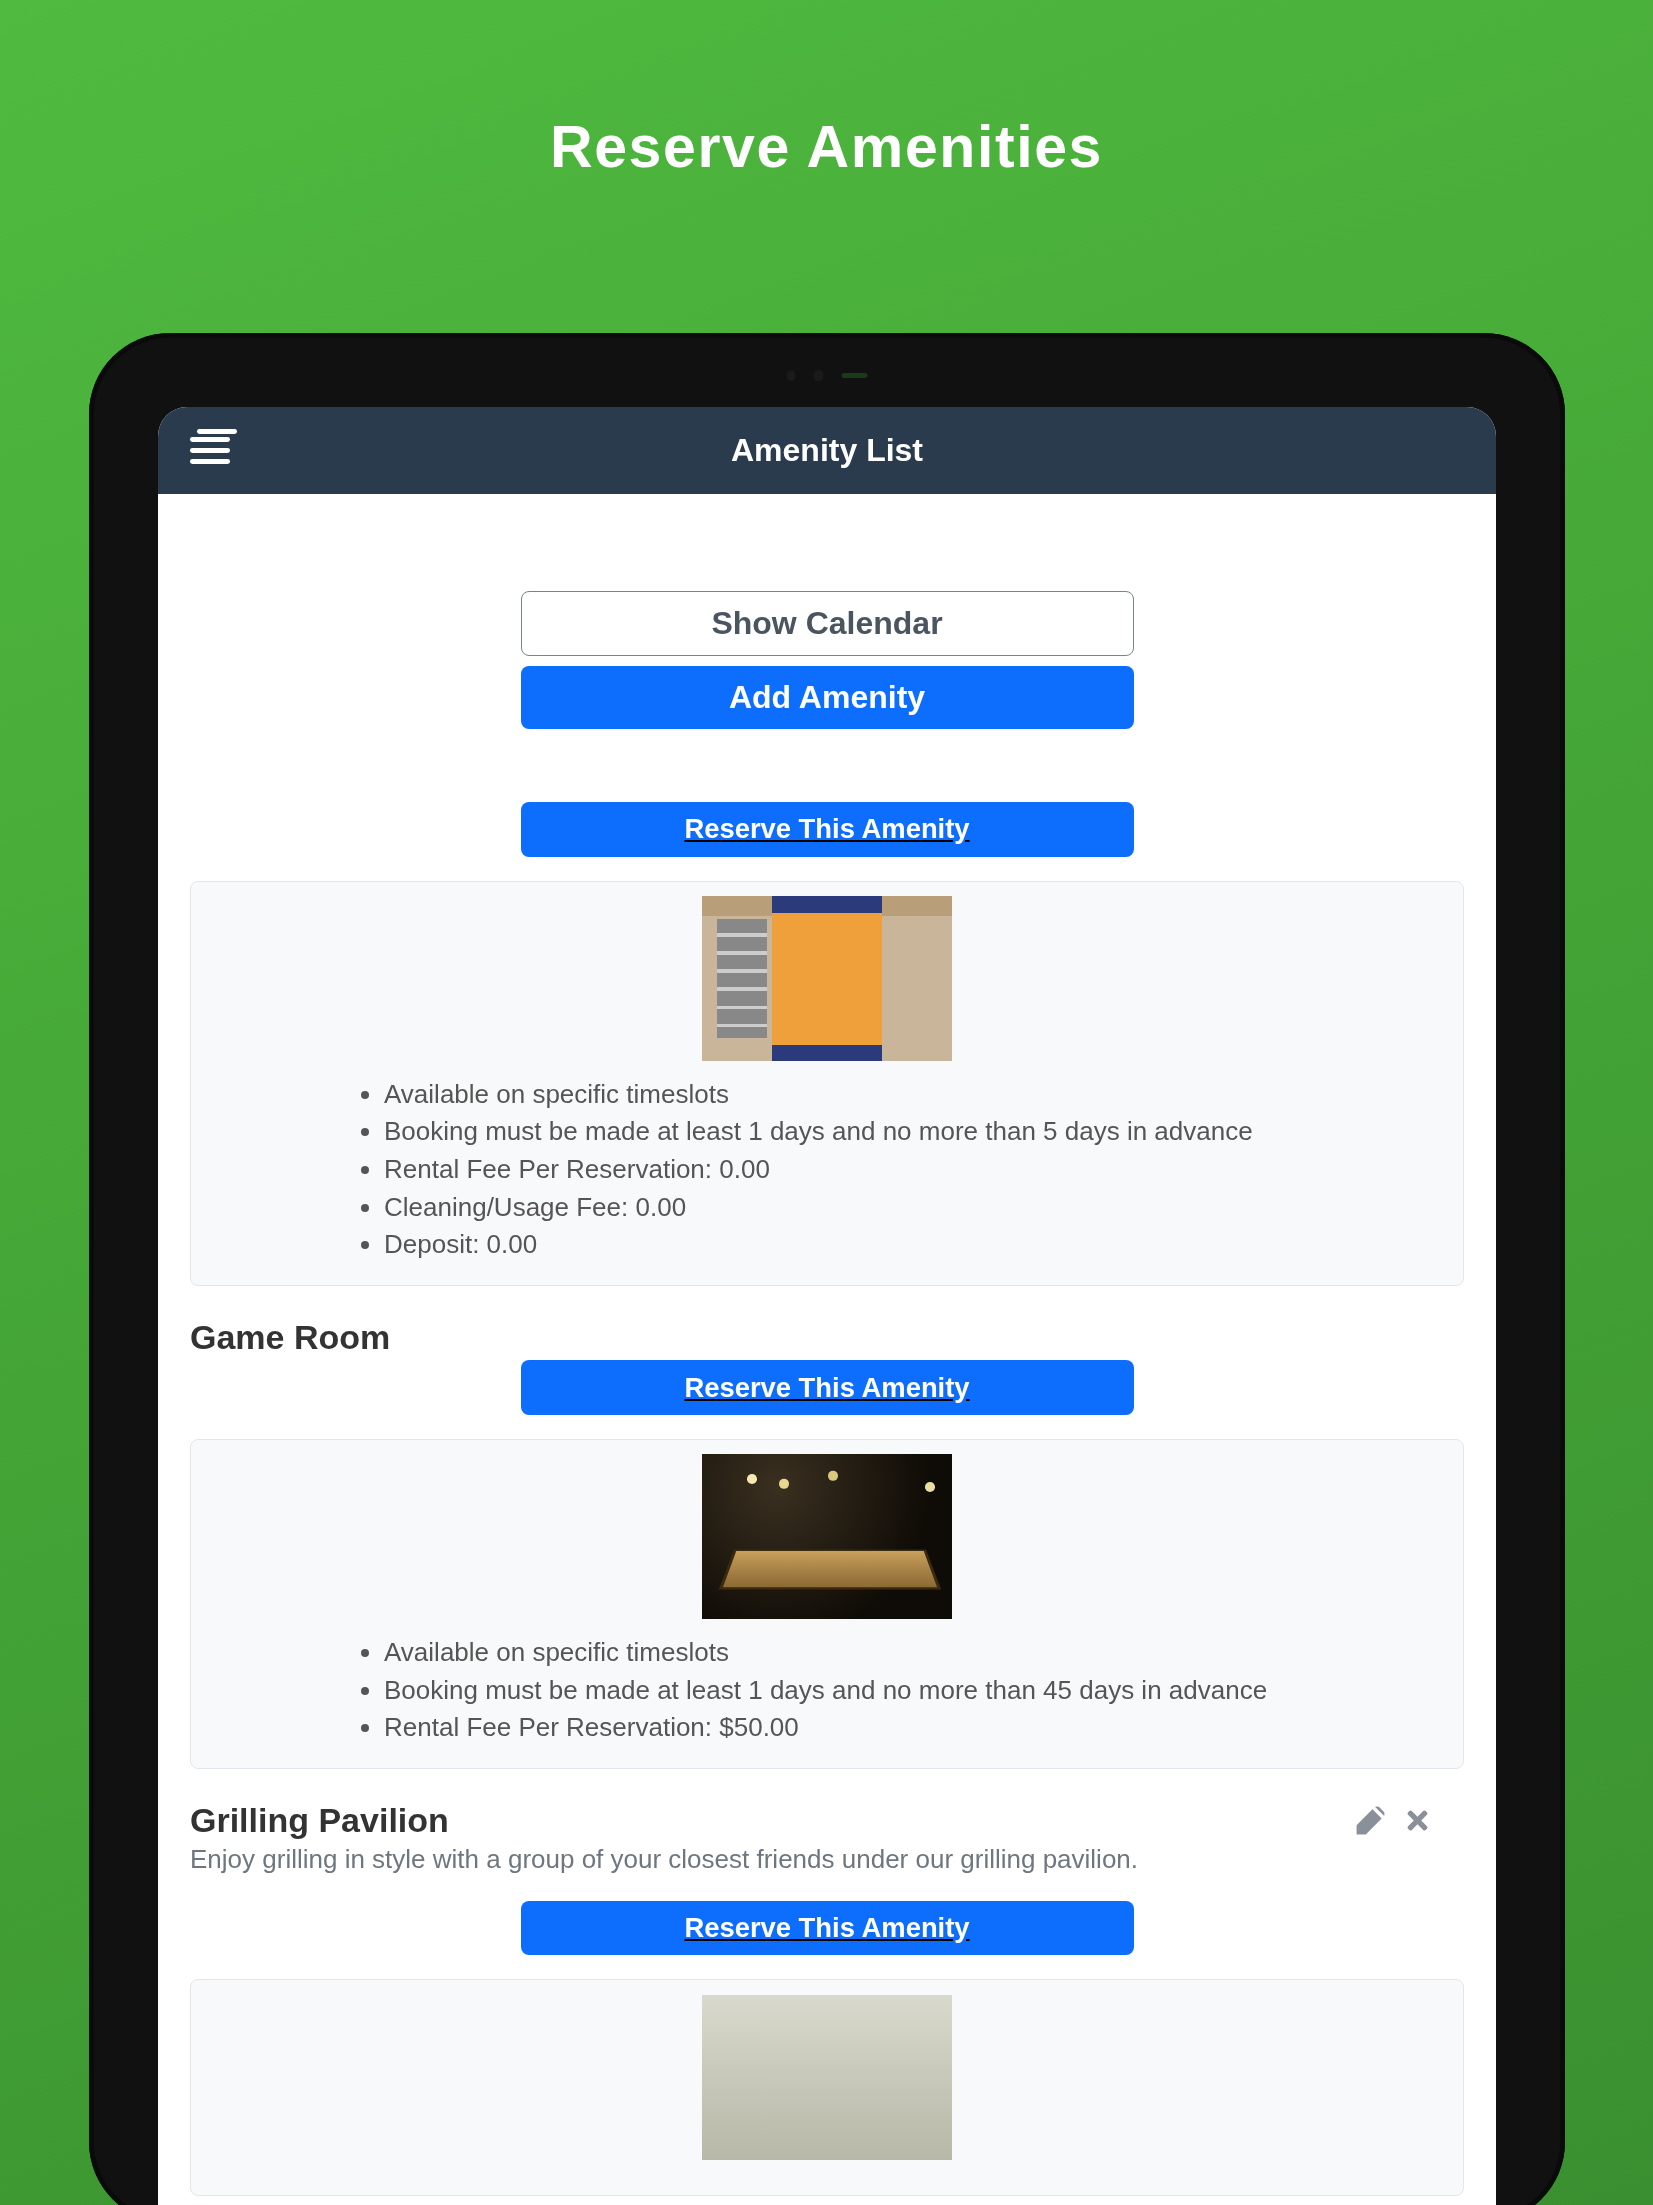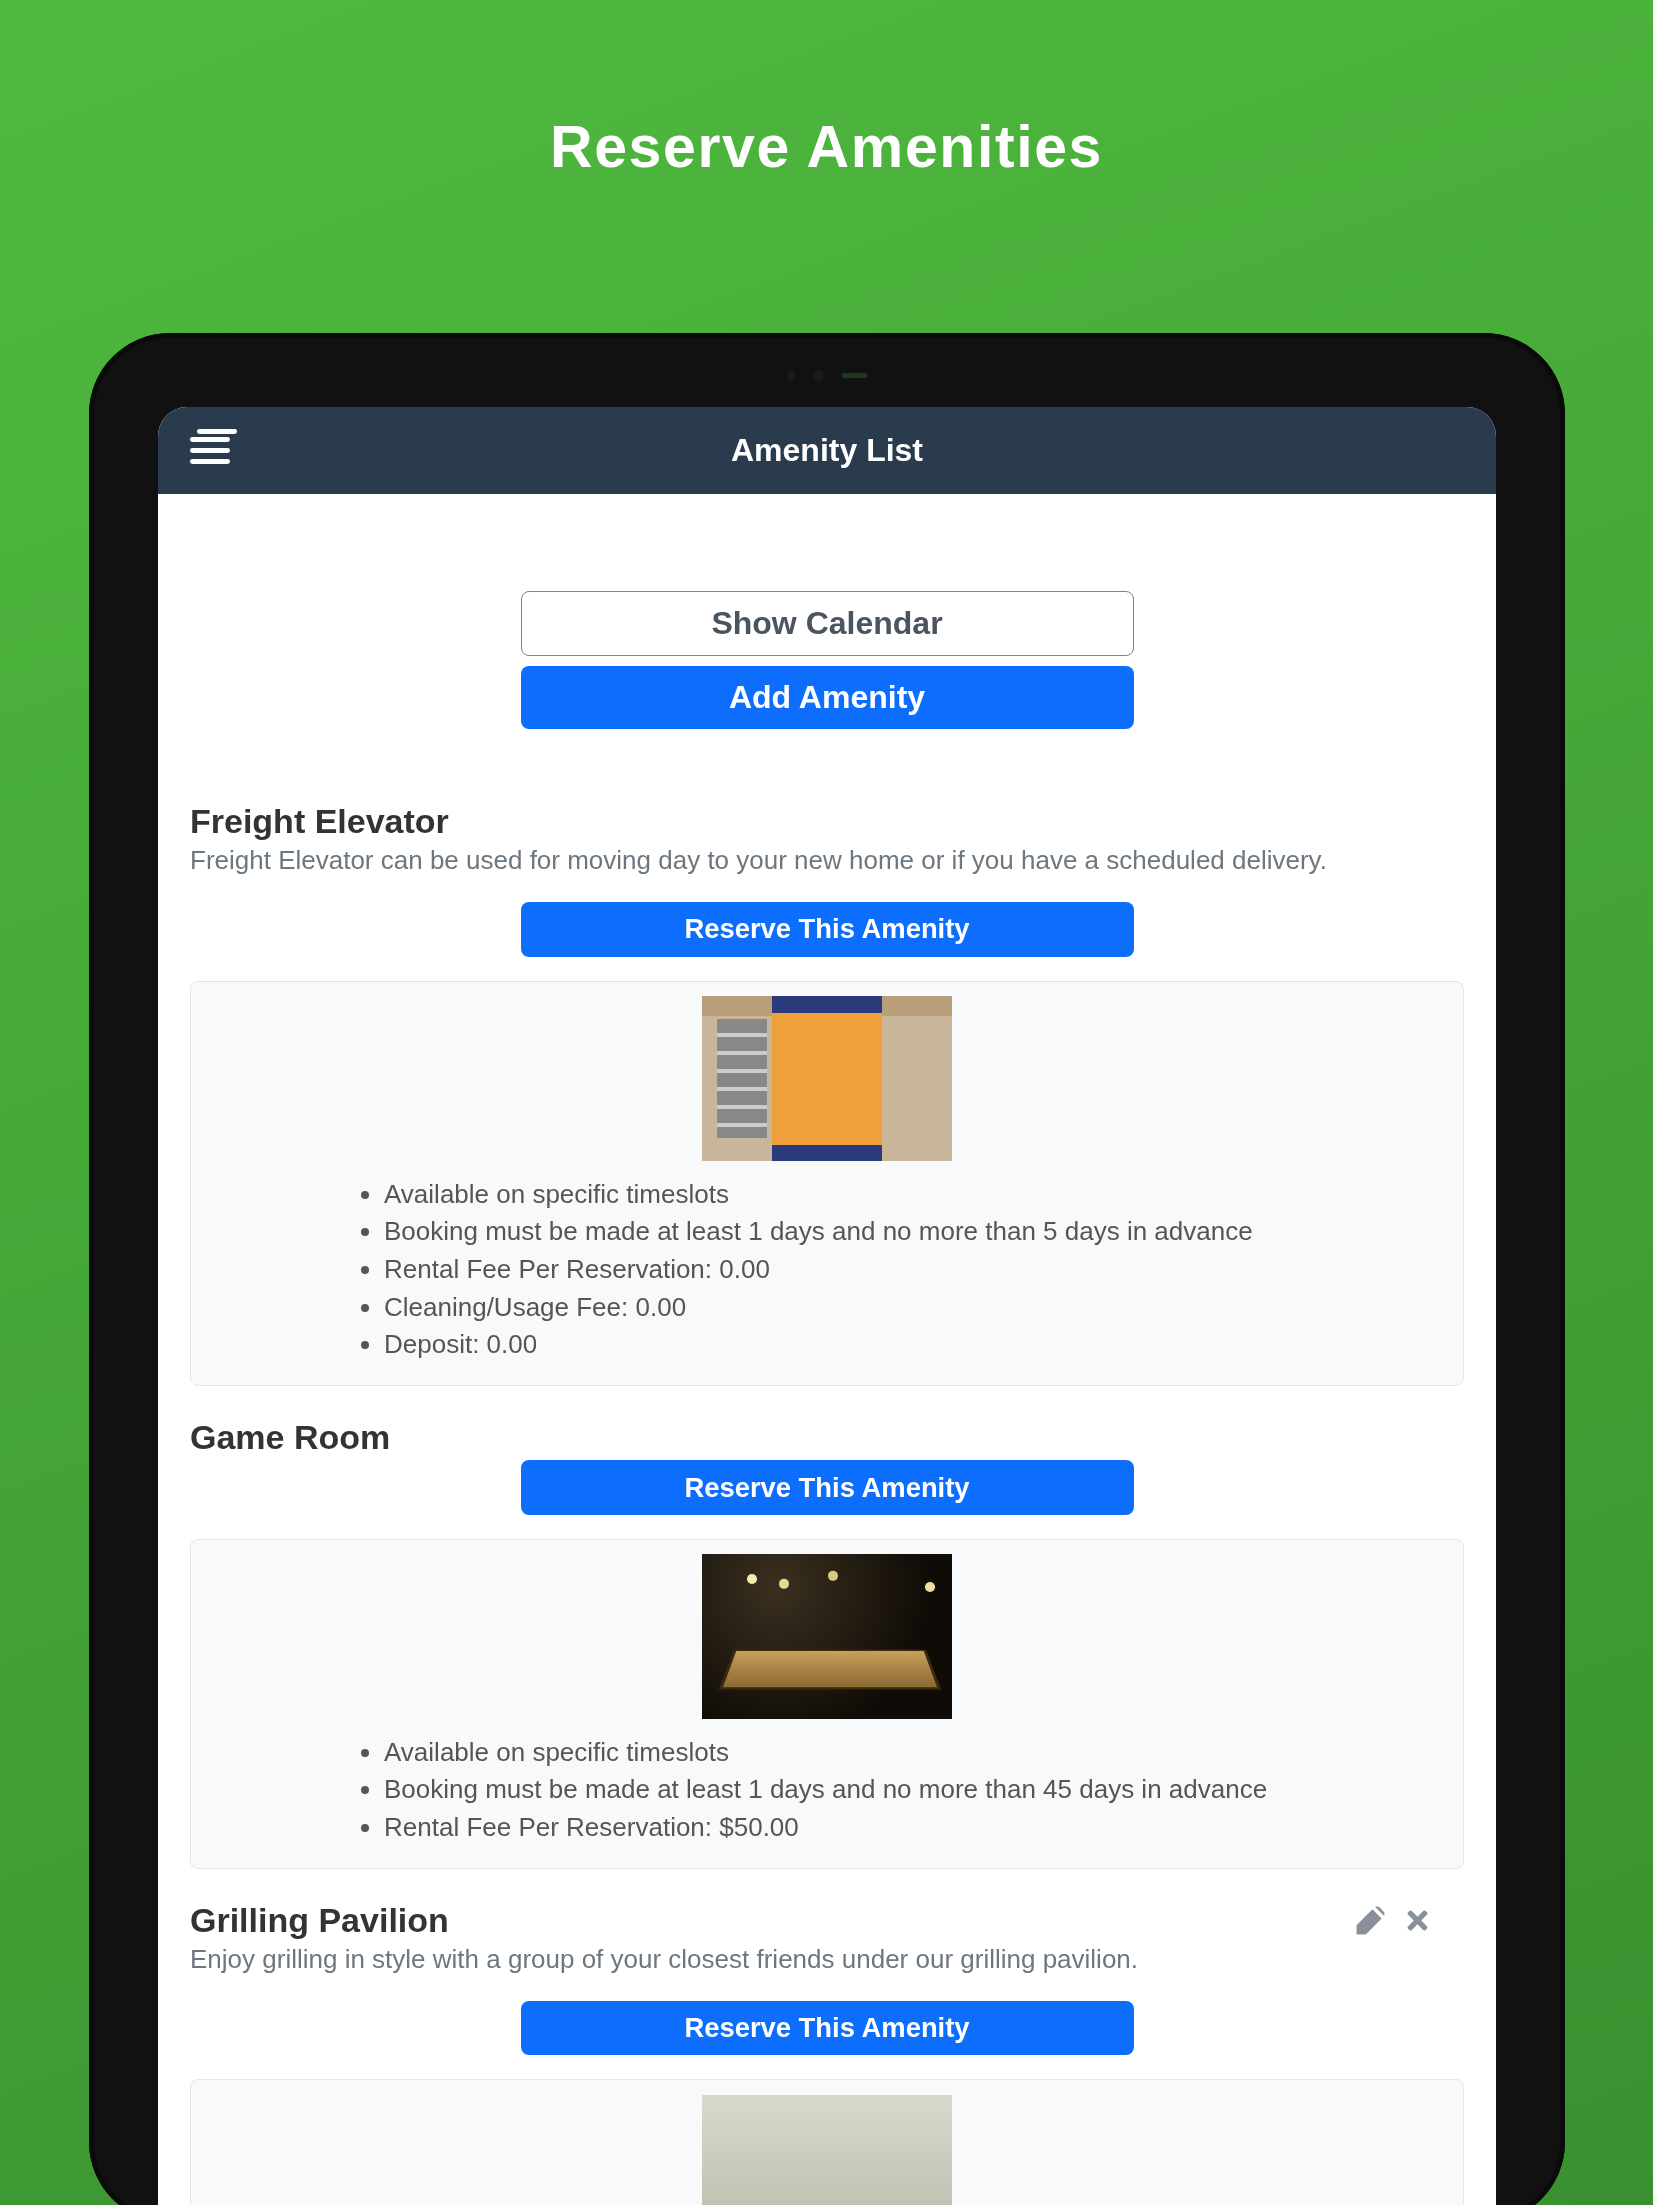--- a/index.html
+++ b/index.html
@@ -158,20 +158,21 @@
   }
   .icon-btn {
     color: #8a9099;
     cursor: pointer;
   }
   .icon-btn svg { width: 29px; height: 29px; fill: currentColor; }
   .reserve-row {
     display: flex;
     justify-content: center;
     margin-bottom: 24px;
+    text-decoration: underline;
   }
   .card {
     border: 1.6px solid #e3e6ea;
     background: #f8f9fa;
     border-radius: 8px;
     padding: 14.5px 32px 21px 32px;
   }
   .card-img {
     display: block;
     margin: 0 auto 14.5px auto;
@@ -238,27 +239,20 @@
 
     <div class="content">
 
       <div class="top-buttons">
         <button class="btn btn-outline">Show Calendar</button>
         <button class="btn btn-primary">Add Amenity</button>
       </div>
 
       <div id="amenity-list">
           <div class="amenity">
-    <div class="amenity-header">
-      <div class="amenity-titleblock">
-        <div class="amenity-title">Freight Elevator</div>
-        <div class="amenity-desc">Freight Elevator can be used for moving day to your new home or if you have a scheduled delivery.</div>
-      </div>
-
-    </div>
     <div class="reserve-row">
       <button class="btn btn-primary btn-reserve">Reserve This Amenity</button>
     </div>
     <div class="card">
       <div class="card-img img-elevator"></div>
       <ul>
                 <li>Available on specific timeslots</li>
                 <li>Booking must be made at least 1 days and no more than 5 days in advance</li>
                 <li>Rental Fee Per Reservation: 0.00</li>
                 <li>Cleaning/Usage Fee: 0.00</li>

